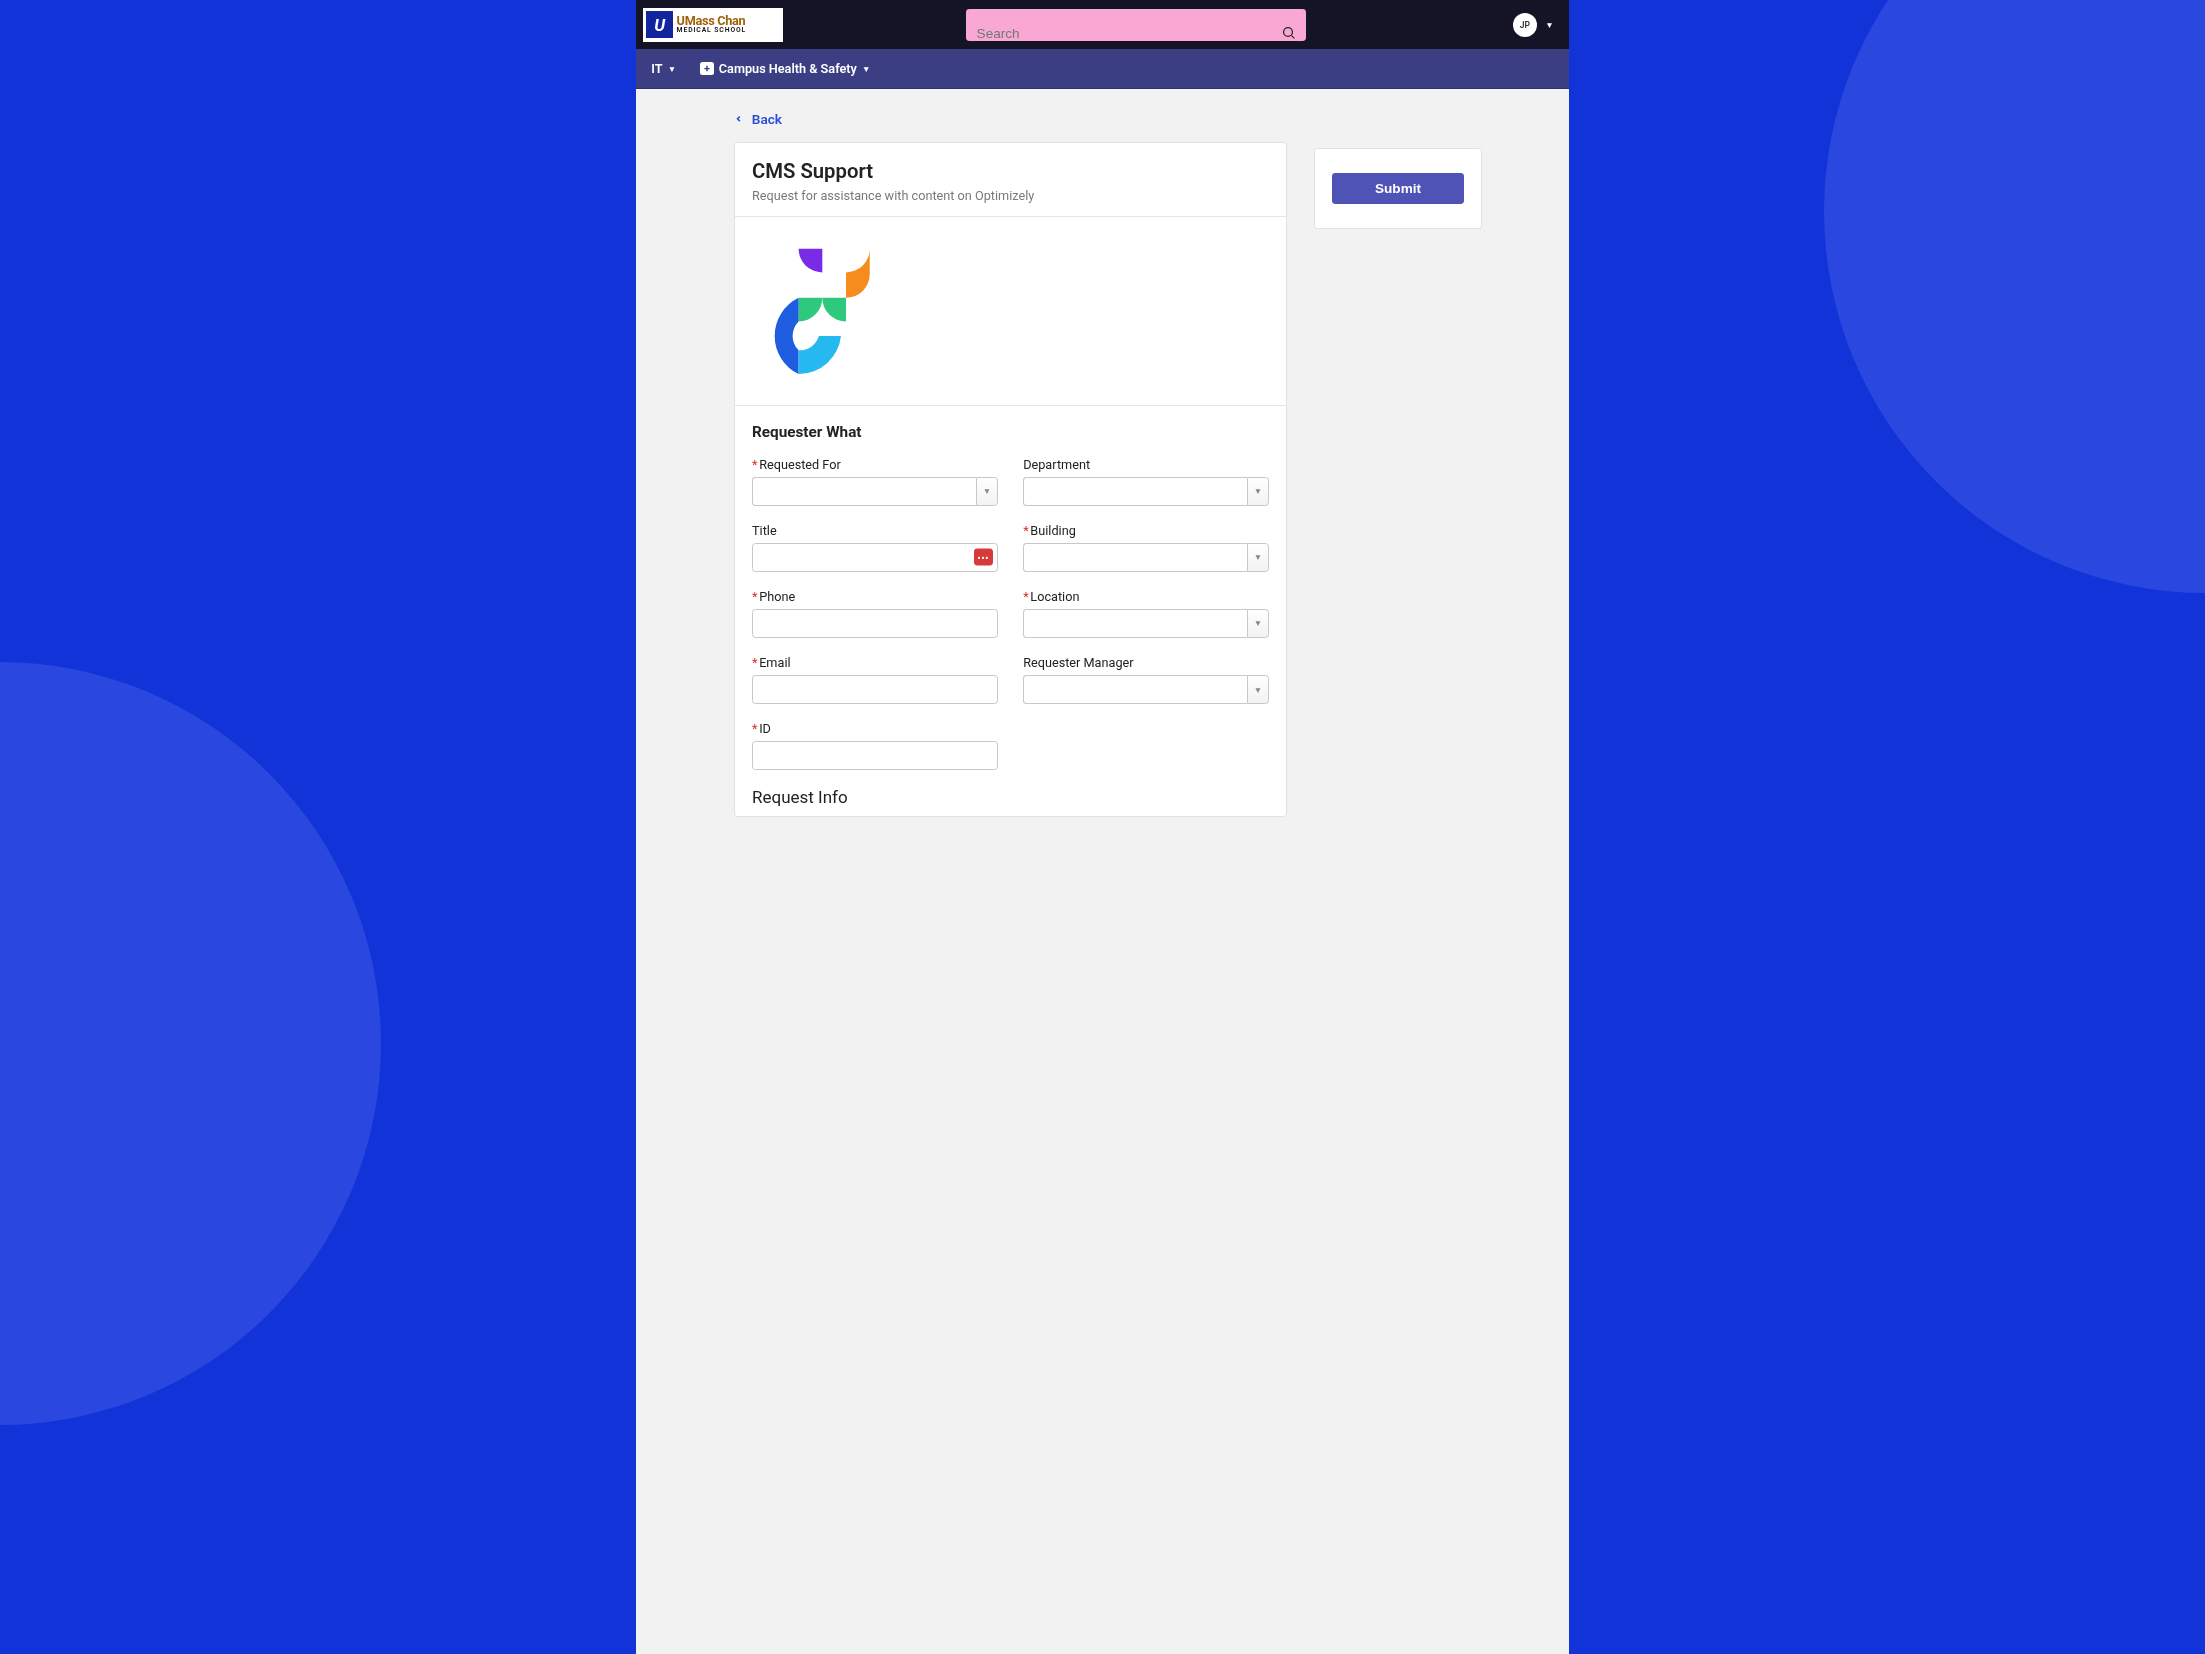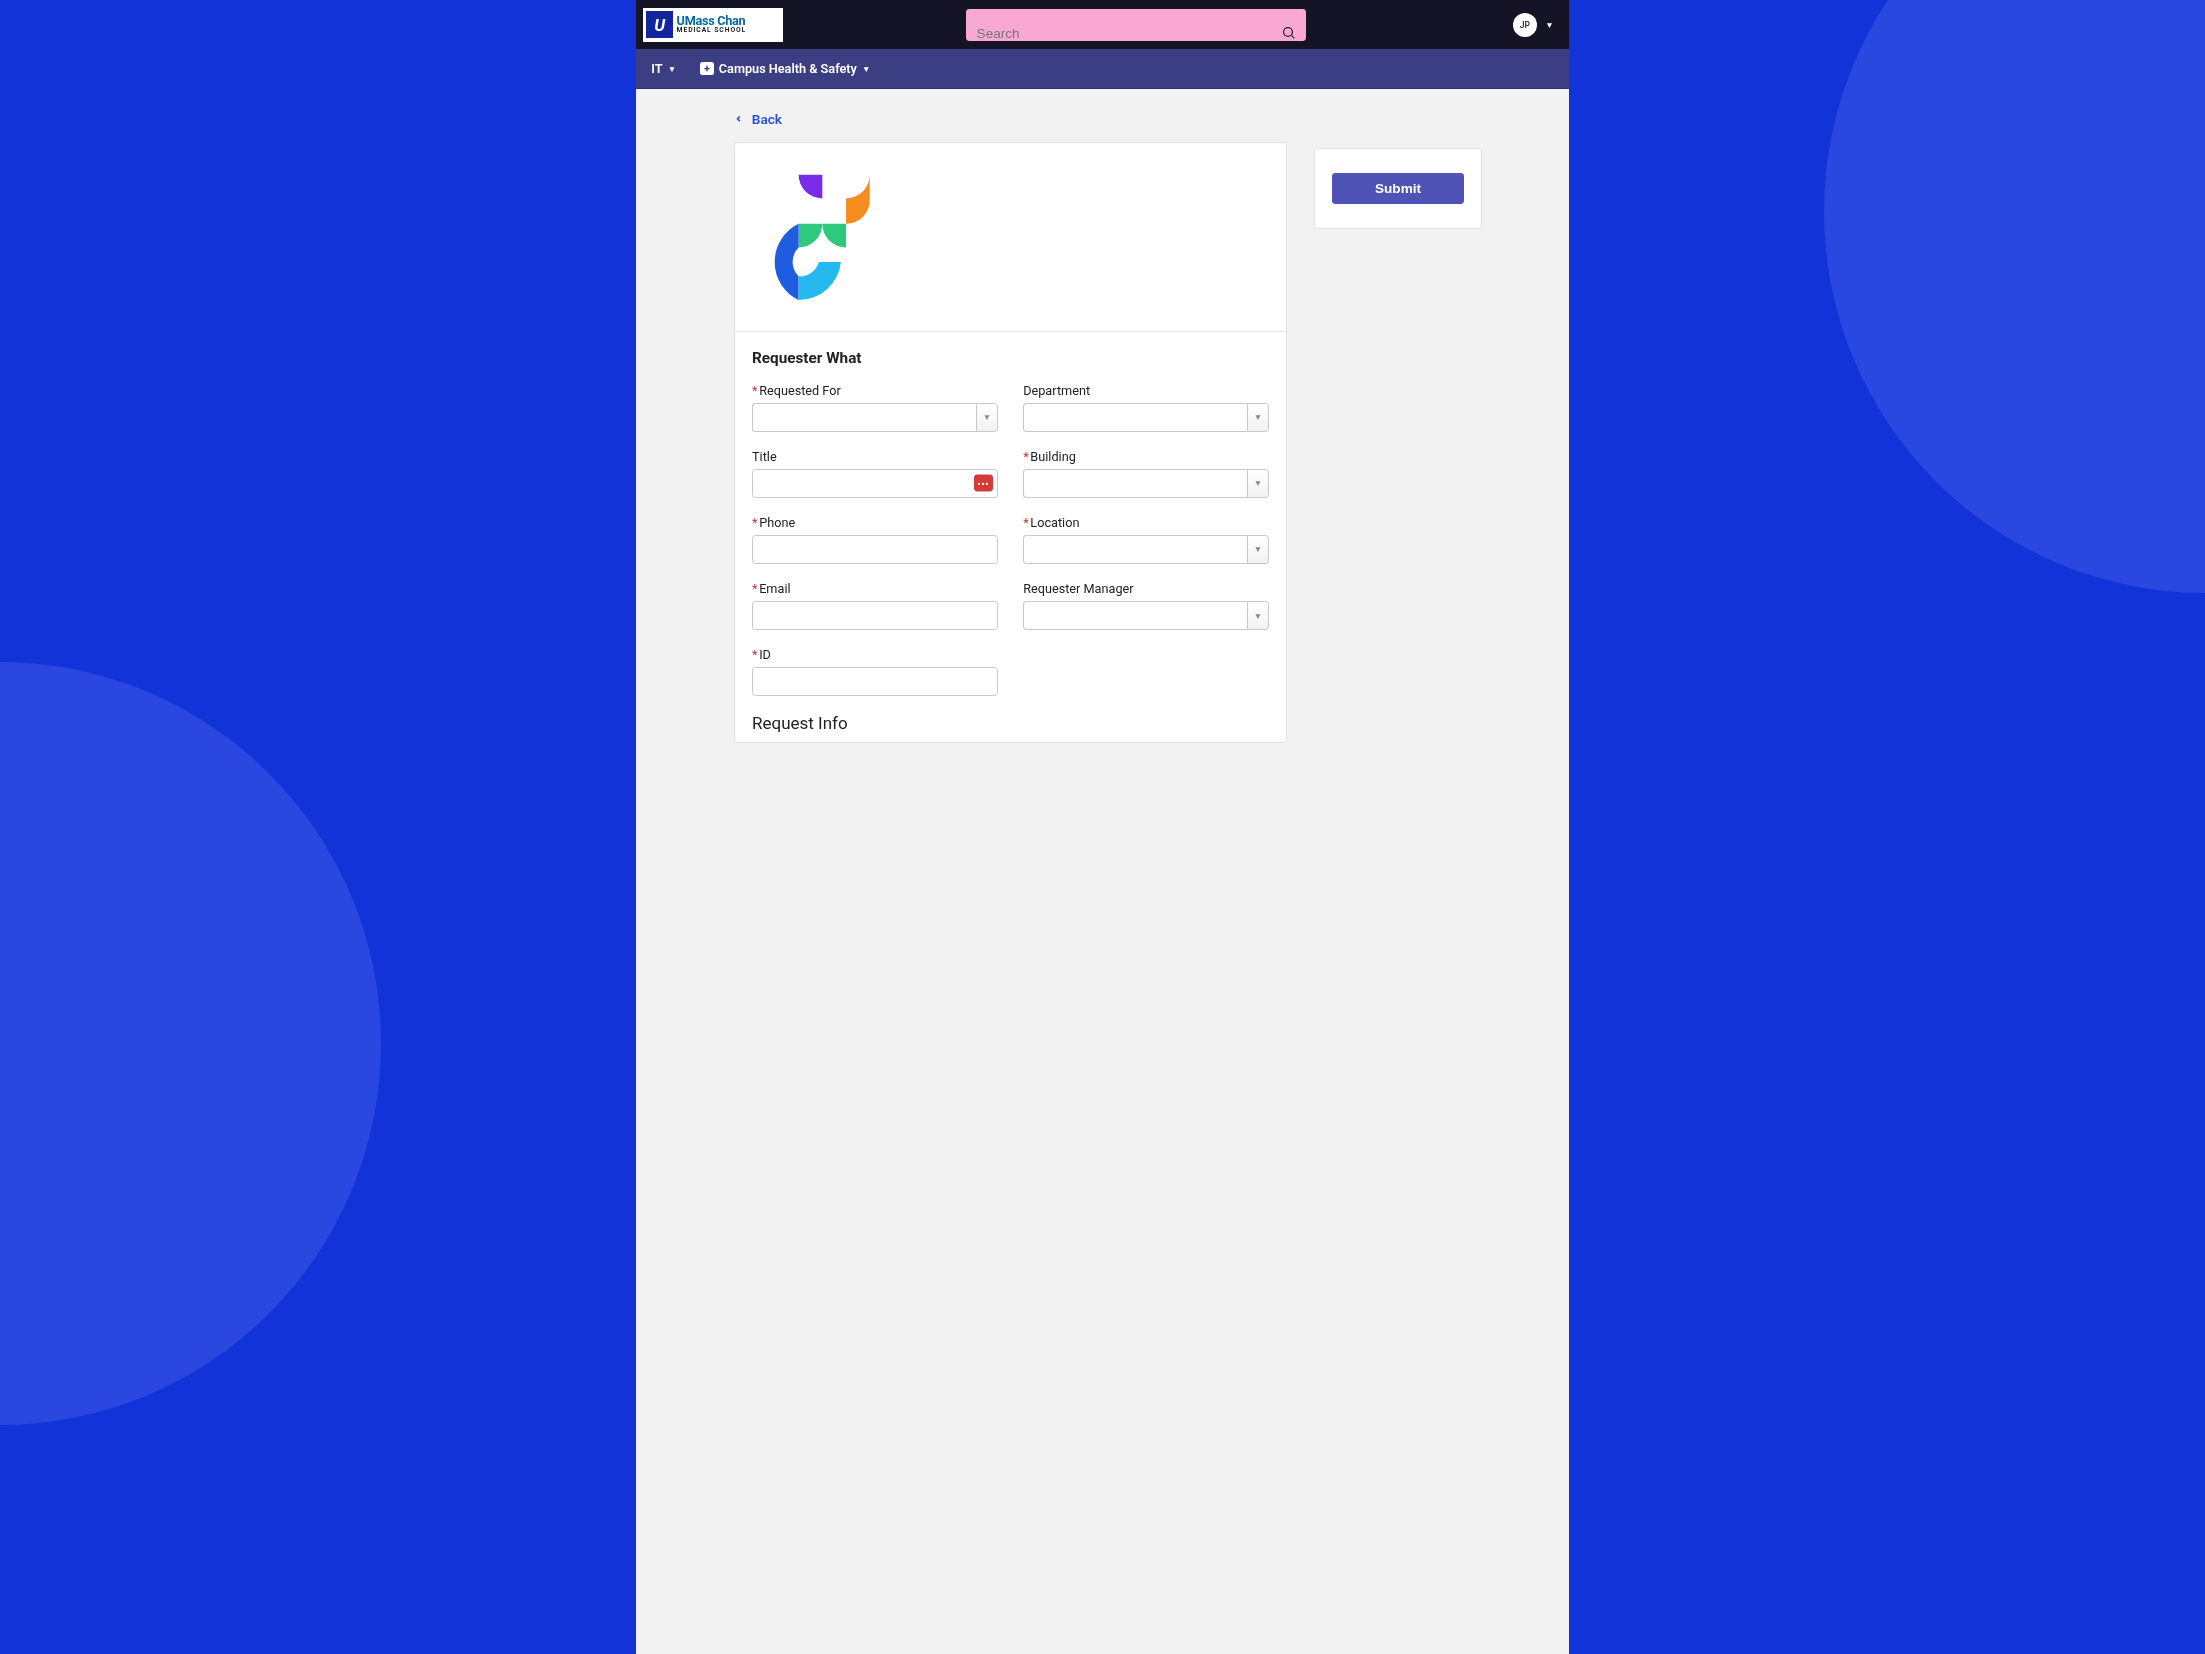--- a/index.html
+++ b/index.html
@@ -52,21 +52,21 @@
   }
   .logo-mark {
     width: 27px; height: 27px;
     background: #13249f;
     position: relative;
     display:flex; align-items:center; justify-content:center;
     font-style: italic; font-weight: bold; color: #fff;
     font-size: 17px;
   }
   .logo-text-wrap { line-height: 1; }
-  .logo-text-main { font-size: 12.7px; font-weight: 700; color: #0369a1; letter-spacing: -0.3px; }
+  .logo-text-main { font-size: 12.7px; font-weight: 700; color: #a16207; letter-spacing: -0.3px; }
   .logo-text-sub  { font-size: 6.8px; font-weight: 600; color: #111; letter-spacing: 0.9px; }
   .search-wrap {
     flex: 0 0 auto;
     margin-left: 170px;
     width: 340px;
     height: 32px;
     background: #f9a8d4;
     border-radius: 3.4px;
     display: flex;
     align-items: flex-end;
@@ -255,20 +255,24 @@
       <div class="back-row">
         <div class="back-link">
           <svg width="9.3" height="13.6" viewBox="0 0 24 24" fill="none" stroke="currentColor" stroke-width="4">
             <polyline points="15 18 9 12 15 6"></polyline>
           </svg>
           <span>Back</span>
         </div>
       </div>
 
       <div class="card">
+        <div class="card-head">
+          <div class="card-title">CMS Support</div>
+          <div class="card-sub">Request for assistance with content on Optimizely</div>
+        </div>
 
         <div class="card-body1">
           <div class="opti-logo">
             <svg viewBox="0 0 170 170" width="144" height="144">
               <path d="M 55 15 A 28 28 0 0 0 83 43 L 83 15 Z" fill="#7a2be8"></path>
               <path d="M 139 15 A 28 28 0 0 1 111 43 L 111 73 A 28 28 0 0 0 139 45 Z" fill="#f78c1e"></path>
               <path d="M 83 73 A 28 28 0 0 0 111 101 L 111 73 Z" fill="#2fc97d"></path>
               <path d="M 83 73 A 28 28 0 0 1 55 101 L 55 73 Z" fill="#2fc97d"></path>
               <path d="M 55 73 A 50 50 0 0 0 55 163 L 55 135 A 24 24 0 0 1 55 101 Z" fill="#1f5de0"></path>
               <path d="M 55 163 A 50 50 0 0 0 105 118 L 79 118 A 24 24 0 0 1 55 135 Z" fill="#25b9ef"></path>

